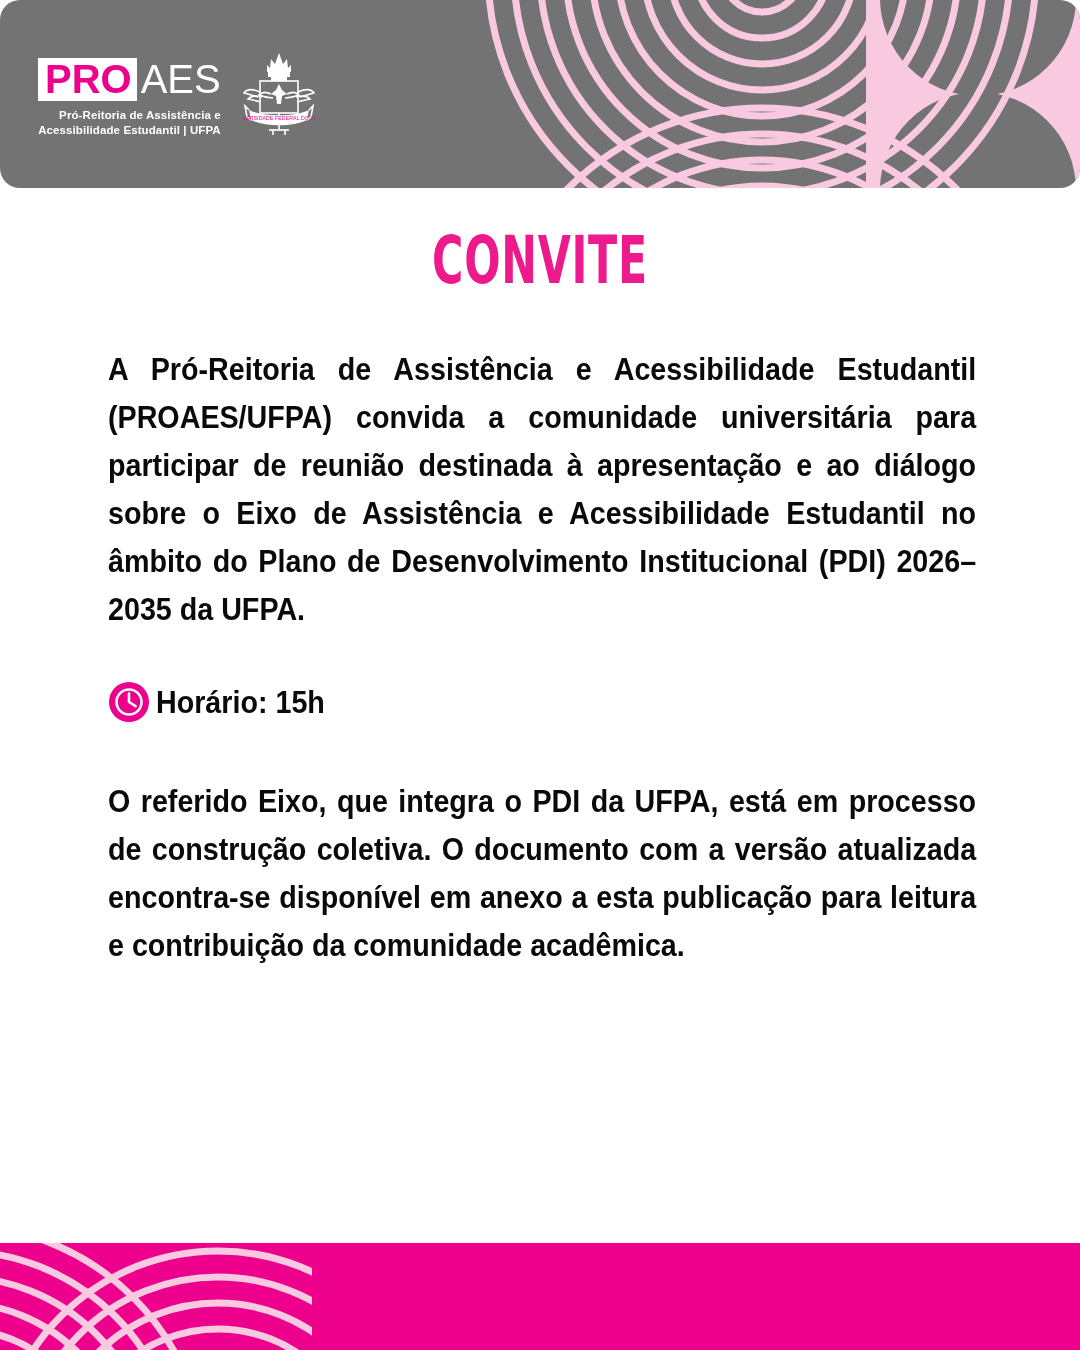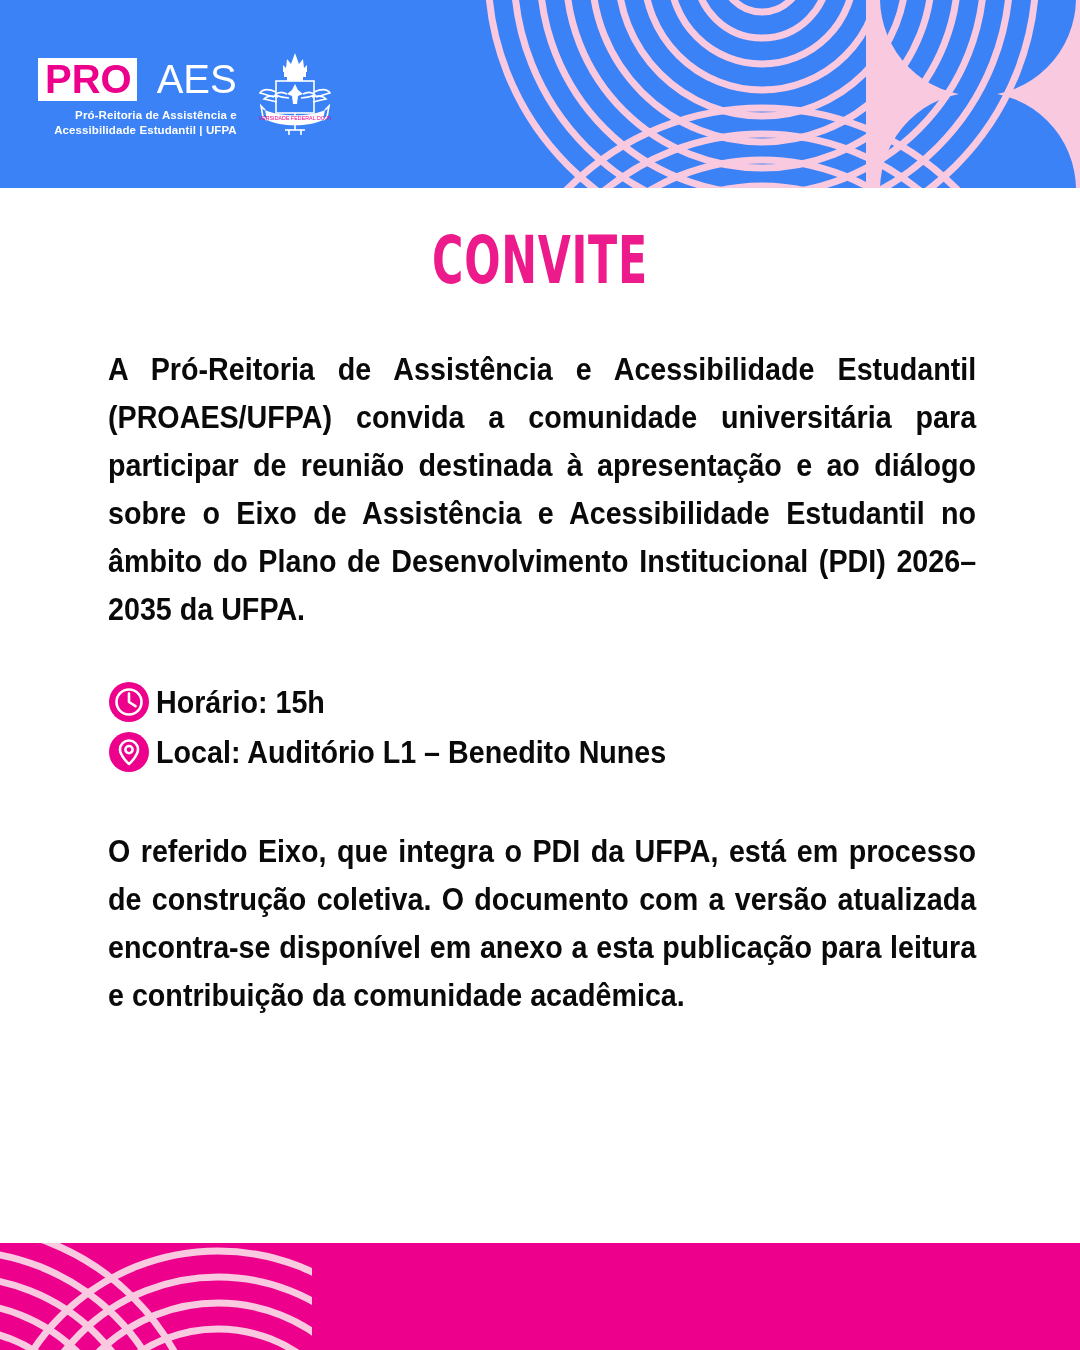--- a/index.html
+++ b/index.html
@@ -21,22 +21,23 @@
     overflow: hidden;
   }
 
   
   .header {
     position: absolute;
     left: 0;
     top: 0;
     width: 1080px;
     height: 188px;
-    background: #3b82f6;
-    overflow: hidden;
+    background: #737373;
+    overflow: hidden;
+    border-radius: 20px;
   }
   .header-deco {
     position: absolute;
     left: 0;
     top: 0;
     width: 1080px;
     height: 188px;
     overflow: hidden;
     pointer-events: none;
   }
@@ -65,21 +66,21 @@
     letter-spacing: 0px;
     line-height: 43px;
     padding: 0 5px 0 7px;
     font-family: "Liberation Sans", sans-serif;
   }
   .logo-aes {
     color: #ffffff;
     font-size: 40px;
     font-weight: 400;
     line-height: 43px;
-    padding-left: 20px;
+    padding-left: 4px;
     font-family: "Liberation Sans", sans-serif;
   }
   .logo-sub {
     color: #ffffff;
     font-size: 11.5px;
     font-weight: 700;
     line-height: 15px;
     margin-top: 7px;
     letter-spacing: 0.1px;
     font-family: "Liberation Sans", sans-serif;
@@ -281,28 +282,20 @@
 
       <div class="info-row">
         <svg class="info-icon" viewBox="0 0 42 42">
           <circle cx="21" cy="21" r="20" fill="#ec008c"></circle>
           <circle cx="21" cy="21" r="12.5" fill="none" stroke="#ffffff" stroke-width="2.6"></circle>
           <path d="M21 12.5 L21 21 L27.5 25.2" fill="none" stroke="#ffffff" stroke-width="2.6" stroke-linecap="round" stroke-linejoin="round"></path>
         </svg>
         <span class="info-label">Horário: 15h</span>
       </div>
 
-      <div class="info-row">
-        <svg class="info-icon" viewBox="0 0 42 42">
-          <circle cx="21" cy="21" r="20" fill="#ec008c"></circle>
-          <path d="M21 9.5 C26 9.5 30 13.6 30 18.6 C30 25 21 33 21 33 C21 33 12 25 12 18.6 C12 13.6 16 9.5 21 9.5 Z" fill="none" stroke="#ffffff" stroke-width="2.6" stroke-linejoin="round"></path>
-          <circle cx="21" cy="18.6" r="3.6" fill="none" stroke="#ffffff" stroke-width="2.6"></circle>
-        </svg>
-        <span class="info-label">Local: Auditório L1 – Benedito Nunes</span>
-      </div>
 
     </div>
 
     <div class="spacer-after-list"></div>
 
     <p class="para para-2">O referido Eixo, que integra o PDI da UFPA, está em processo de construção coletiva. O documento com a versão atualizada encontra-se disponível em anexo a esta publicação para leitura e contribuição da comunidade acadêmica.</p>
   </div>
 
   <div class="footer">
     <svg class="footer-deco" viewBox="0 0 1080 107" width="1080" height="107" preserveAspectRatio="none">

